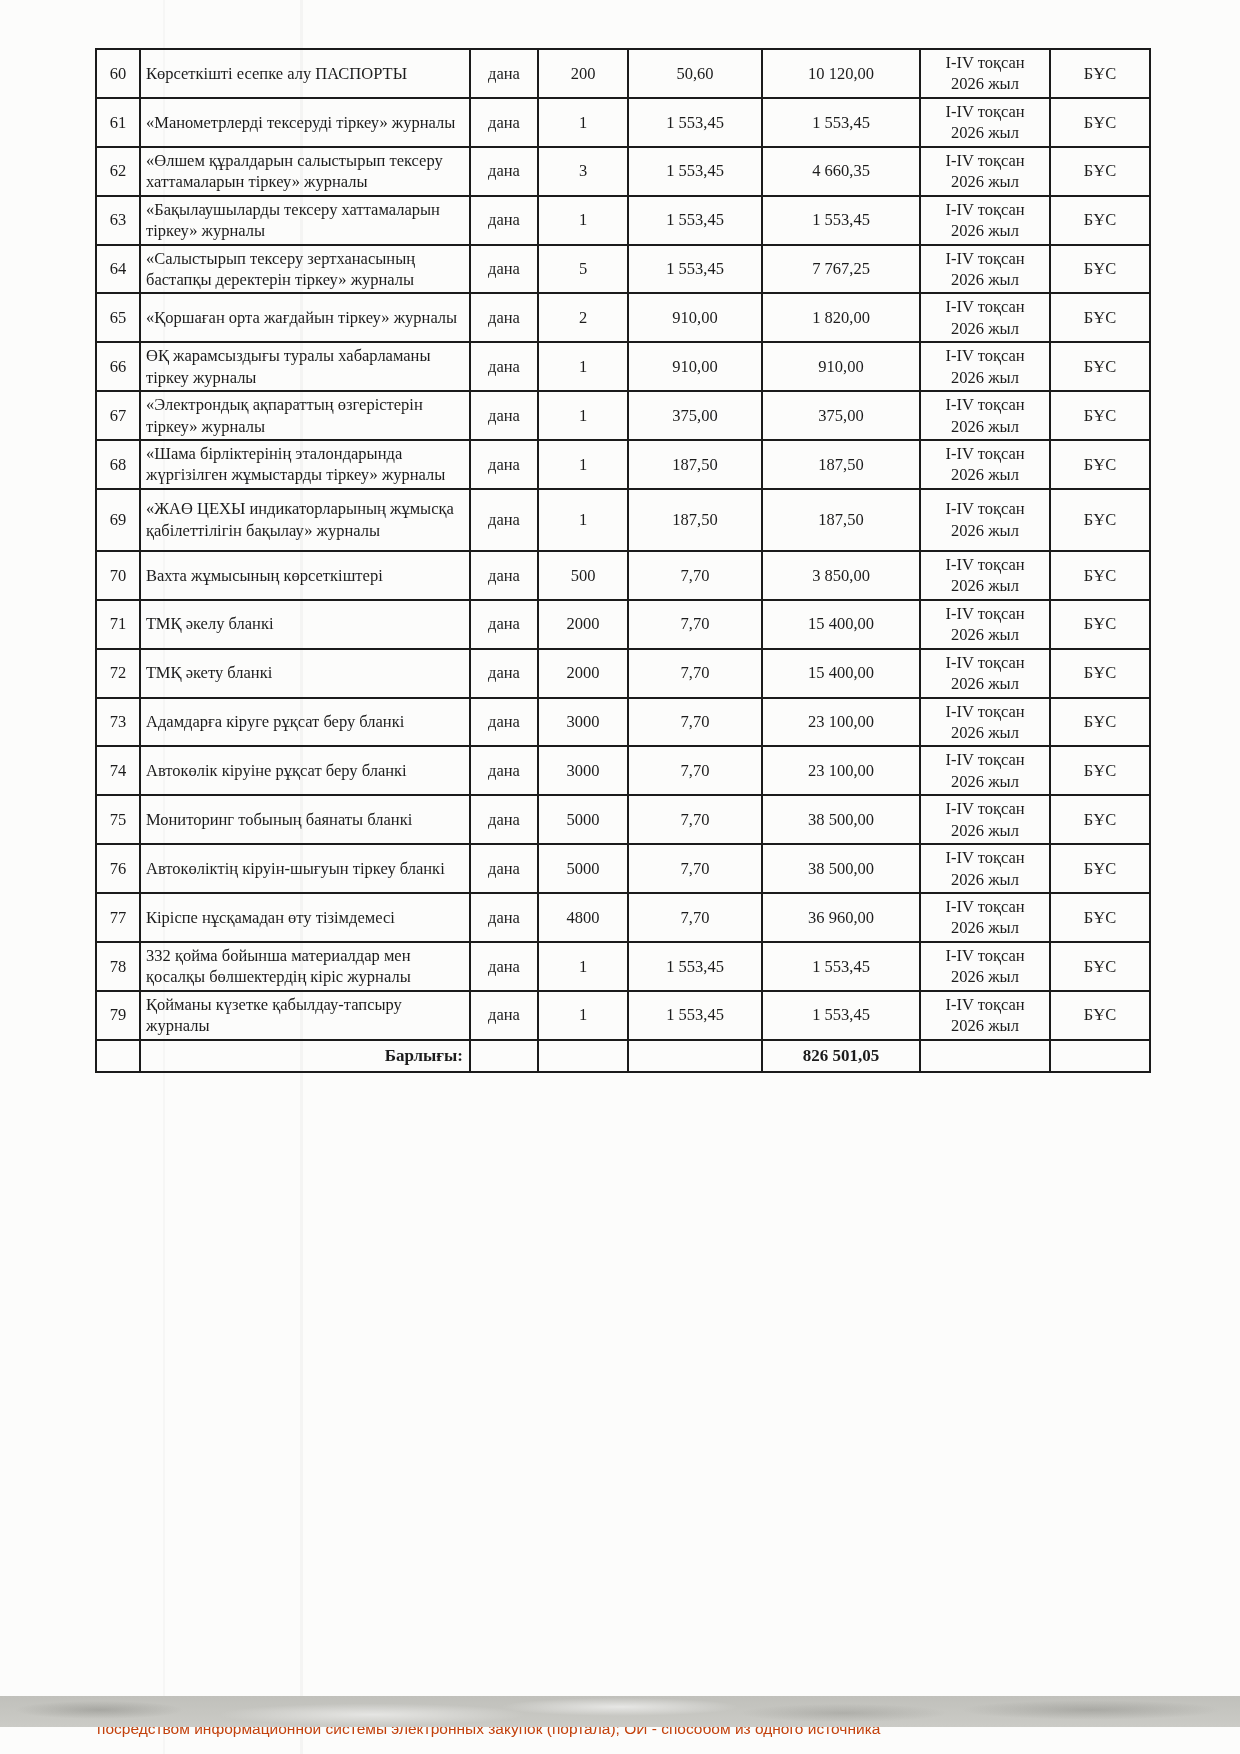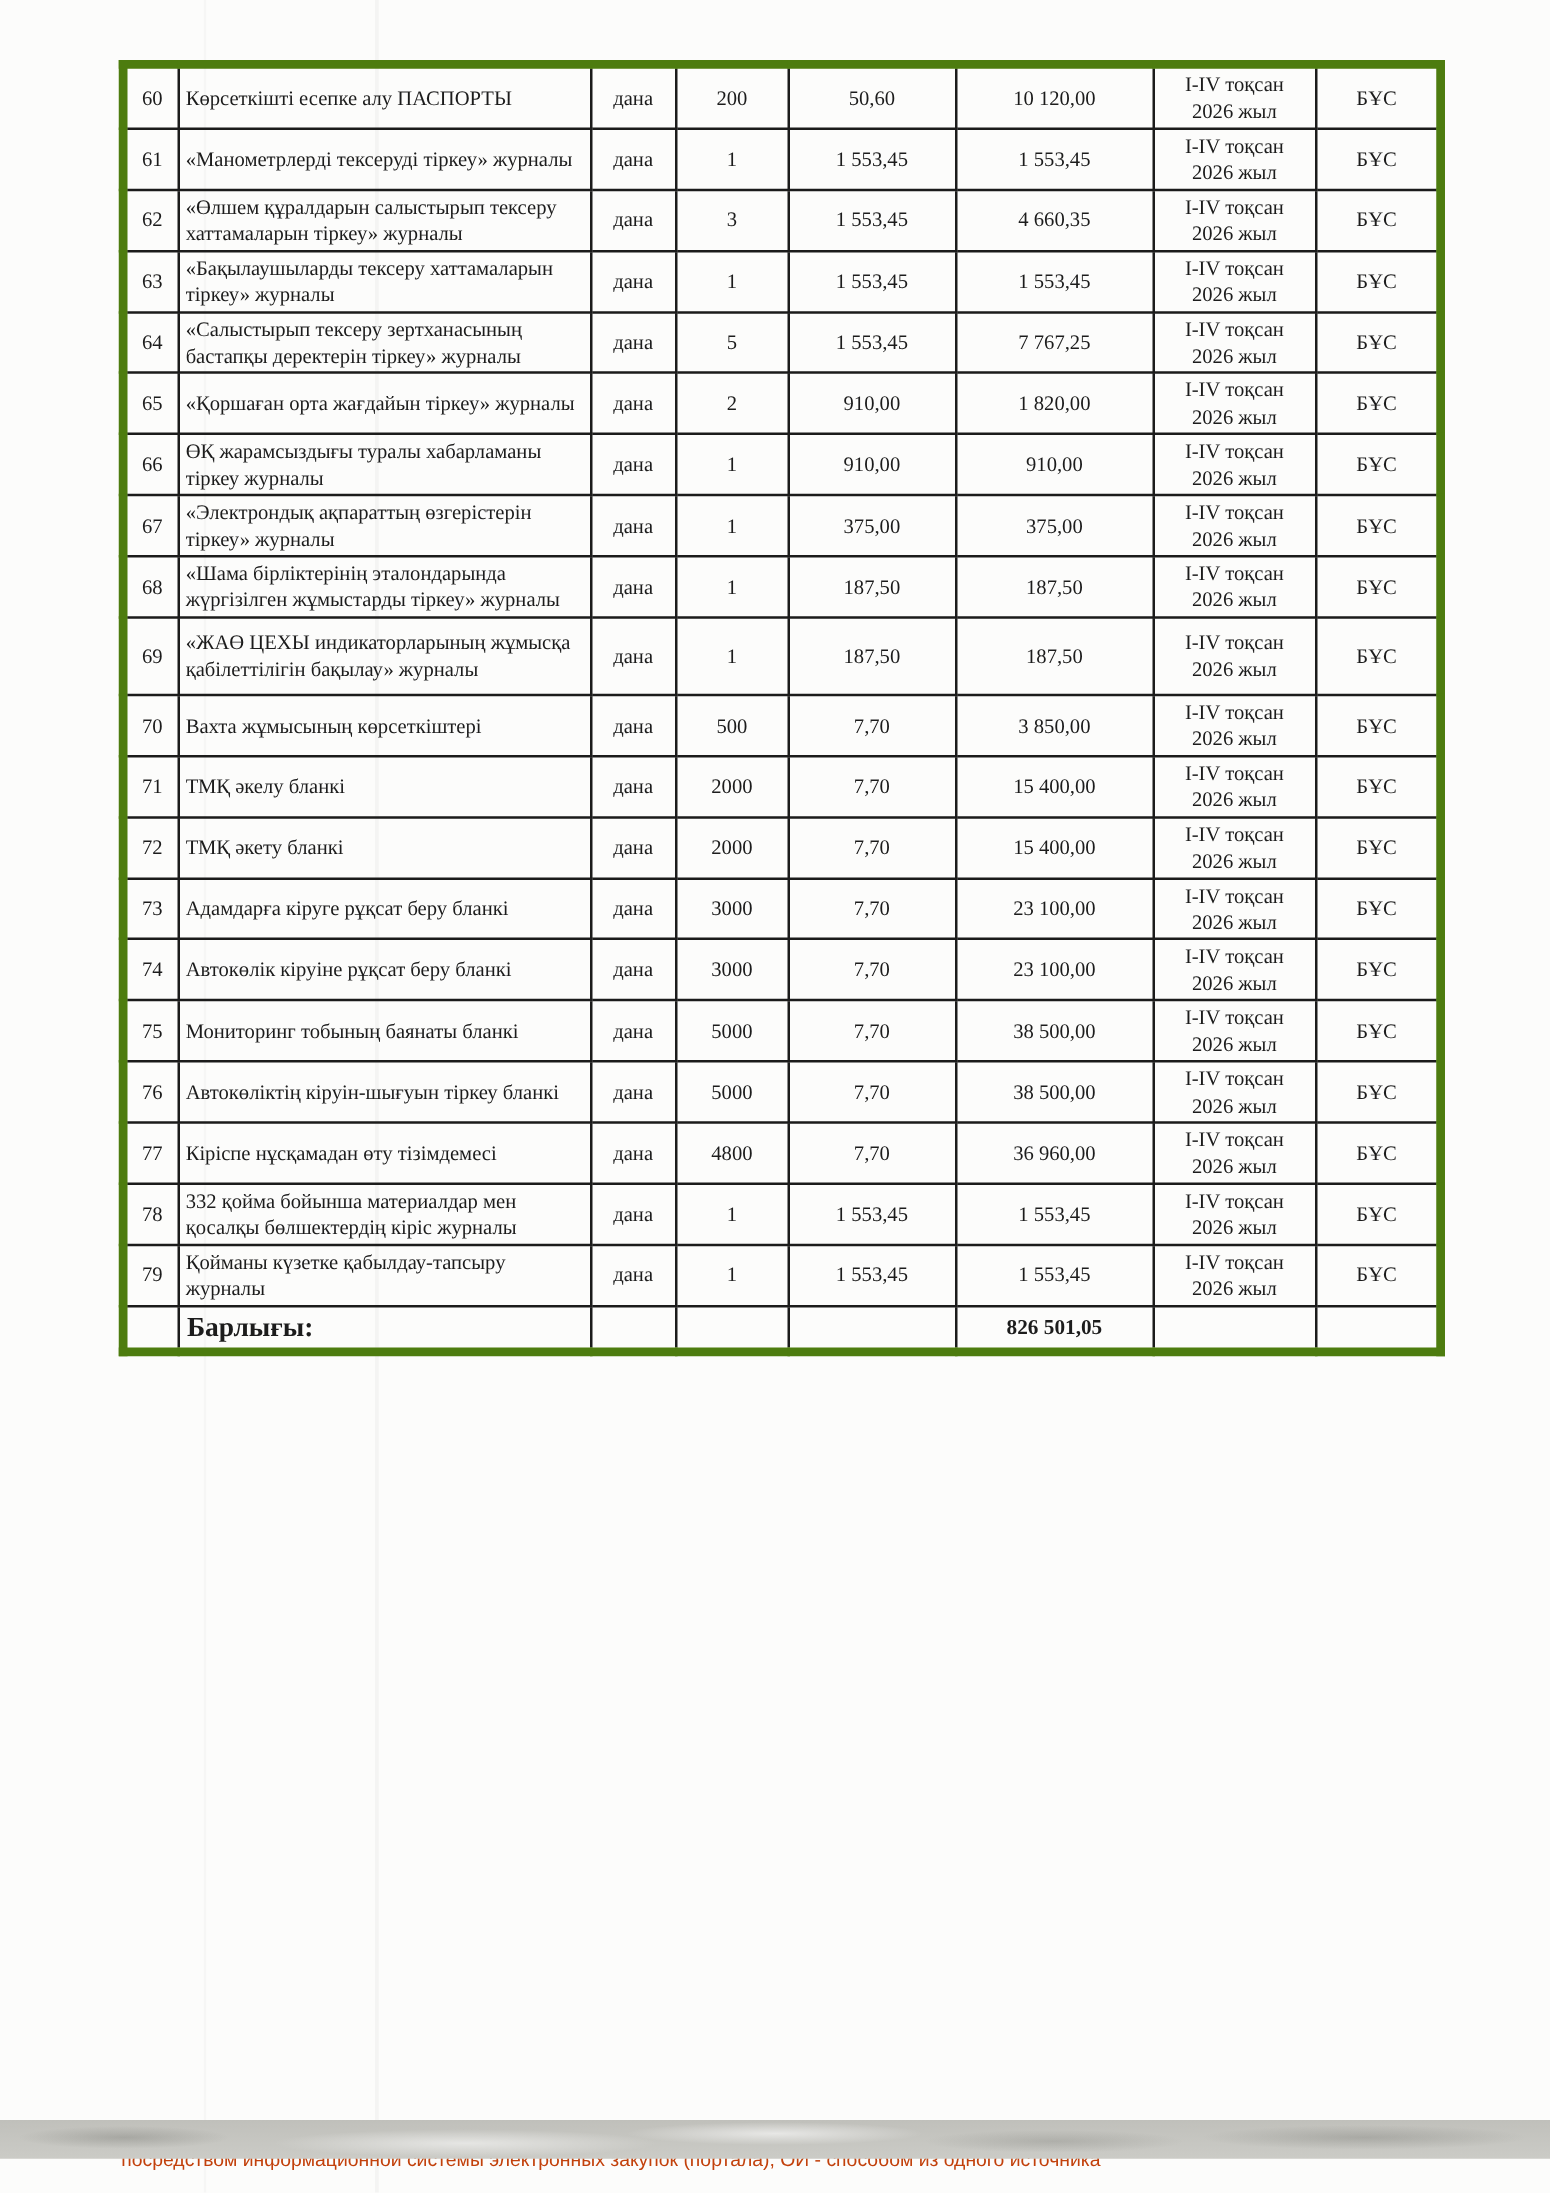--- a/index.html
+++ b/index.html
@@ -11,32 +11,32 @@
   }
   .page{position:absolute;inset:0;}
   
   .scan-streak{position:absolute;top:0;bottom:0;width:3px;background:rgba(120,120,115,0.06);}
   .streak-a{left:300px;}
   .streak-b{left:163px;width:2px;background:rgba(120,120,115,0.045);}
 
   table.doc-table{
     position:absolute;left:95px;top:48px;width:1054px;
     border-collapse:collapse;table-layout:fixed;
-    border:7px solid #4d7c0f;
+    border:2px solid #4d7c0f;
   }
   .doc-table td{
     border:2px solid #1b1b1b;
     font-size:16.5px;color:#1c1c1c;
     padding:2px 6px;vertical-align:middle;text-align:center;
     line-height:1.3;
     overflow:hidden;
   }
   .doc-table td.name{text-align:left;padding-left:5px;padding-right:3px;}
   .doc-table tr.summary-row td{height:26px;}
-  .doc-table tr.summary-row .sum-label{font-weight:bold;font-size:22px;text-align:left;}
+  .doc-table tr.summary-row .sum-label{font-weight:bold;font-size:17px;text-align:right;}
   .doc-table tr.summary-row .sum-total{font-weight:bold;font-size:17px;}
 
   .footnote{
     position:absolute;left:97px;top:1692px;width:1060px;
     font-family:"Liberation Sans", sans-serif;
     font-size:15.5px;color:#c2410c;line-height:1.6;
   }
   .scan-artifact-bar{
     position:absolute;left:0;top:1696px;width:1240px;height:31px;
     background-image:

